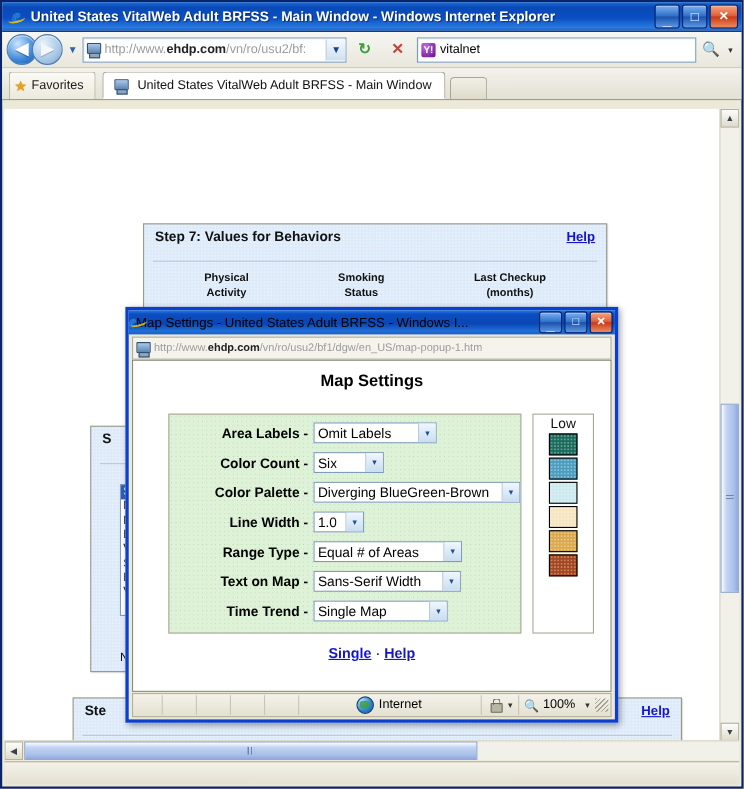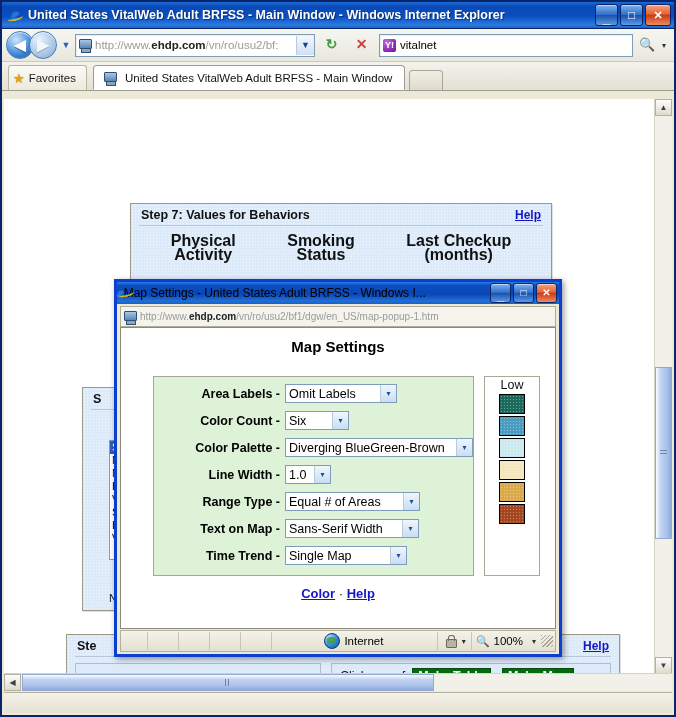--- a/index.html
+++ b/index.html
@@ -212,29 +212,29 @@
   .panel{
     position:absolute;
     background:#ddeaf9;
     border:1px solid #9a9a8a;
     box-shadow:1px 1px 0 rgba(0,0,0,.12);
     background-image:radial-gradient(rgba(255,255,255,.55) 0.5px, transparent 0.6px);
     background-size:3px 3px;
   }
   .panel-head{
     display:flex;justify-content:space-between;align-items:baseline;
-    padding:4px 10px 2px 10px;
+    padding:4px 10px 14px 10px;
   }
   .panel-head .ttl{font-weight:bold;font-size:12.5px;color:#111;}
   .hlink{color:#1515c8;text-decoration:underline;font-weight:bold;font-size:12px;}
   .panel-rule{height:1px;background:#b9c7da;margin:1px 8px 0 8px;}
 
   #step7{left:126px;top:104px;width:420px;height:210px;}
   .beh-cols{display:flex;justify-content:space-around;padding:8px 14px 0 14px;text-align:center;}
-  .beh-col{font-weight:bold;font-size:16px;line-height:14px;color:#111;}
+  .beh-col{font-weight:bold;font-size:10px;line-height:14px;color:#111;}
 
   #stepLeftHidden{left:78px;top:288px;width:66px;height:222px;}
   .mini-list{
     position:absolute;left:26px;top:52px;width:36px;height:118px;
     background:#fff;border:1px solid #7f9db9;overflow:hidden;font-size:11px;
   }
   .mini-list .sel{background:#2f5fba;color:#fff;height:13px;}
   .mini-list div{height:13px;padding-left:2px;color:#111;}
 
   #stepBottom{left:62px;top:535px;width:552px;height:110px;}
@@ -590,21 +590,21 @@
               <div class="swatch" id="sw0" style="background-color: rgb(27, 107, 92);"></div>
               <div class="swatch" id="sw1" style="background-color: rgb(75, 157, 191);"></div>
               <div class="swatch" id="sw2" style="background-color: rgb(204, 233, 238);"></div>
               <div class="swatch" id="sw3" style="background-color: rgb(245, 230, 192);"></div>
               <div class="swatch" id="sw4" style="background-color: rgb(217, 169, 76);"></div>
               <div class="swatch" id="sw5" style="background-color: rgb(164, 70, 30);"></div>
             </div>
           </div>
 
           <div class="p-links">
-            <a href="#">Color</a>
+            <a href="#">Single</a>
             <span>·</span>
             <a href="#">Help</a>
           </div>
         </div>
 
         <div class="p-statusbar">
           <div class="sb-cell" style="width:26px"></div>
           <div class="sb-cell" style="width:30px"></div>
           <div class="sb-cell" style="width:30px"></div>
           <div class="sb-cell" style="width:30px"></div>

